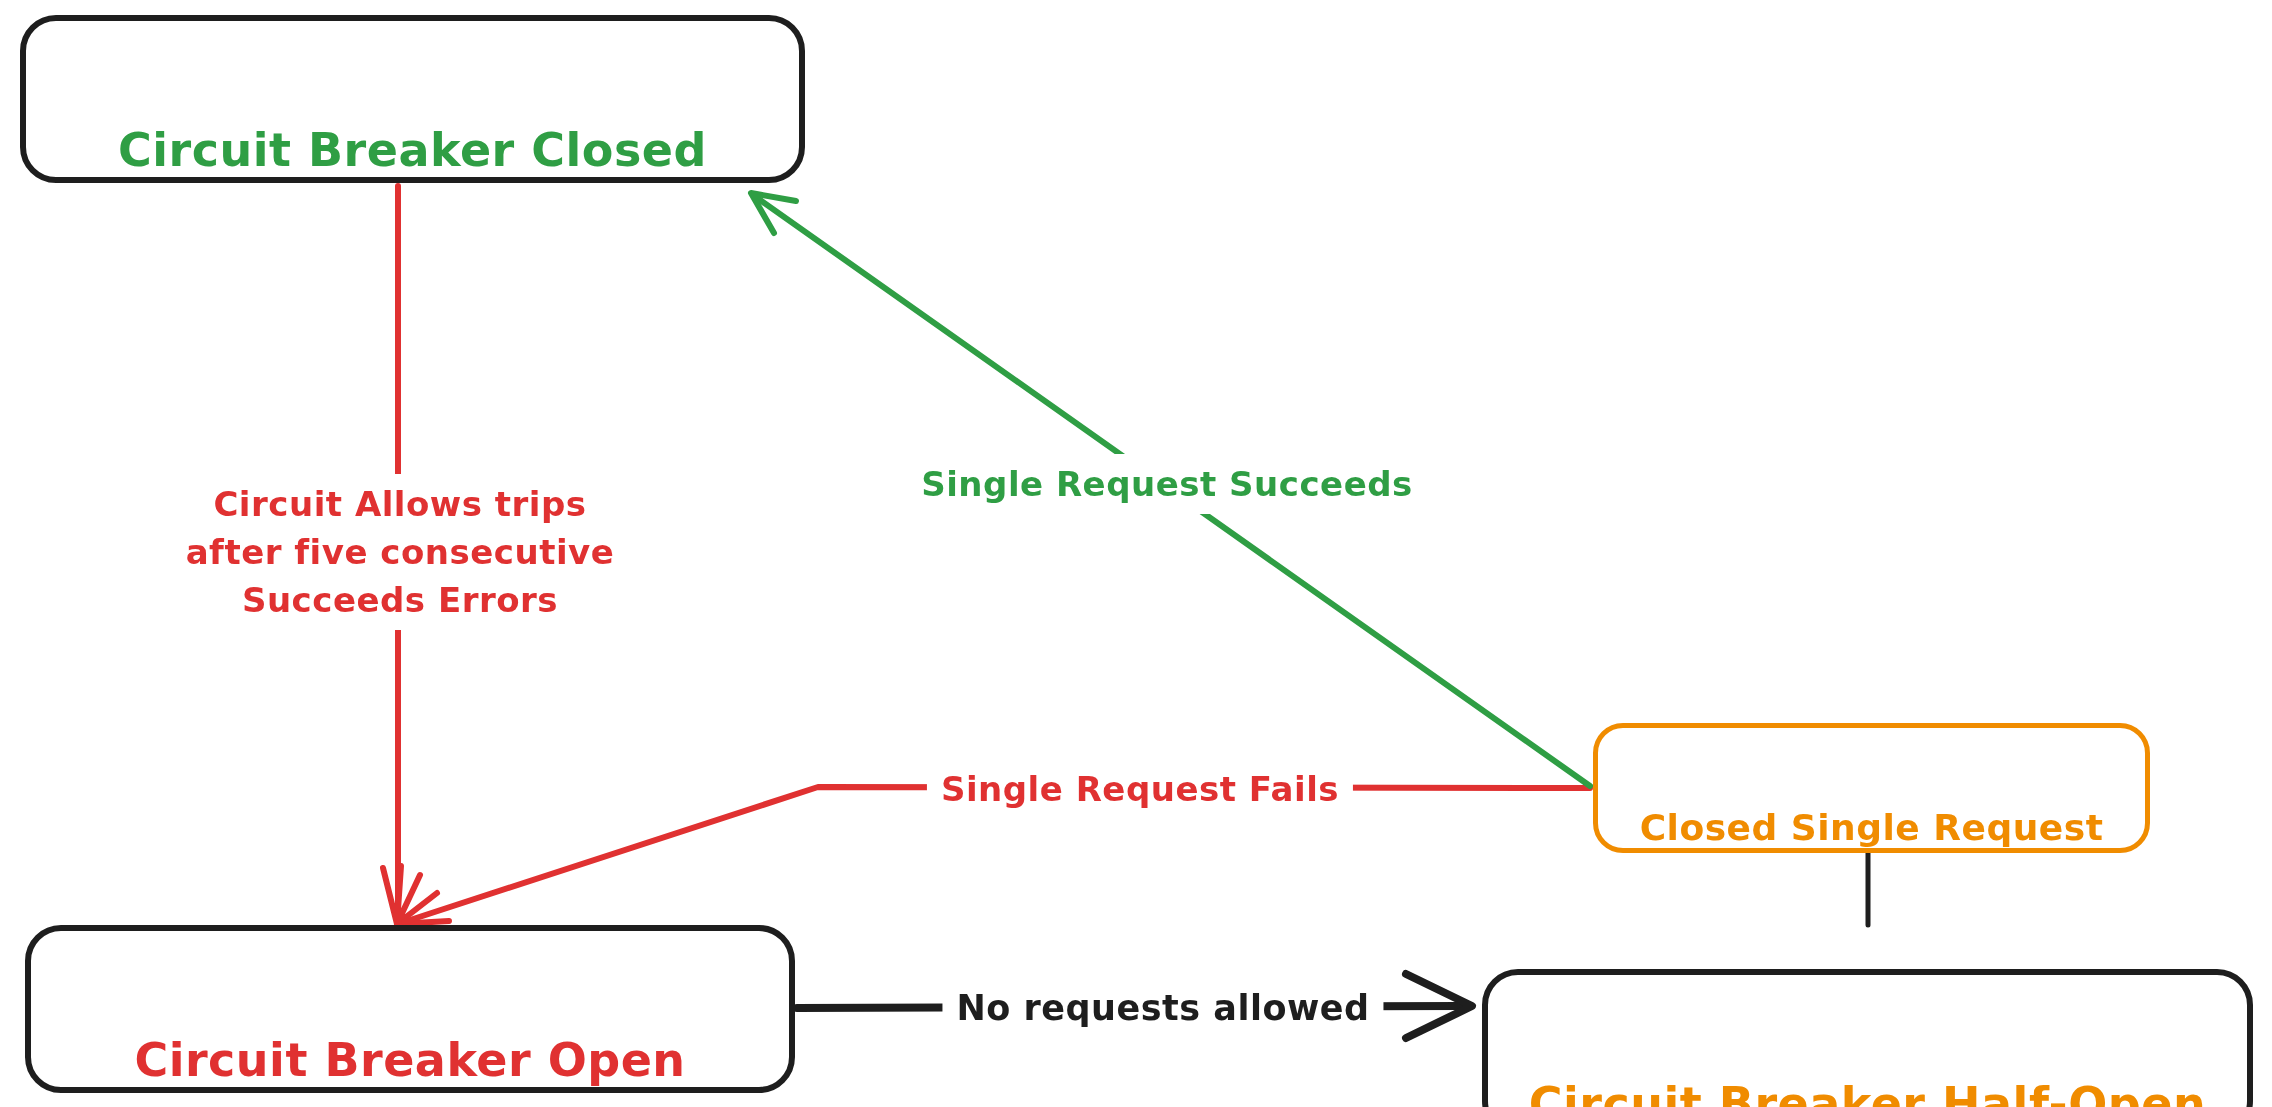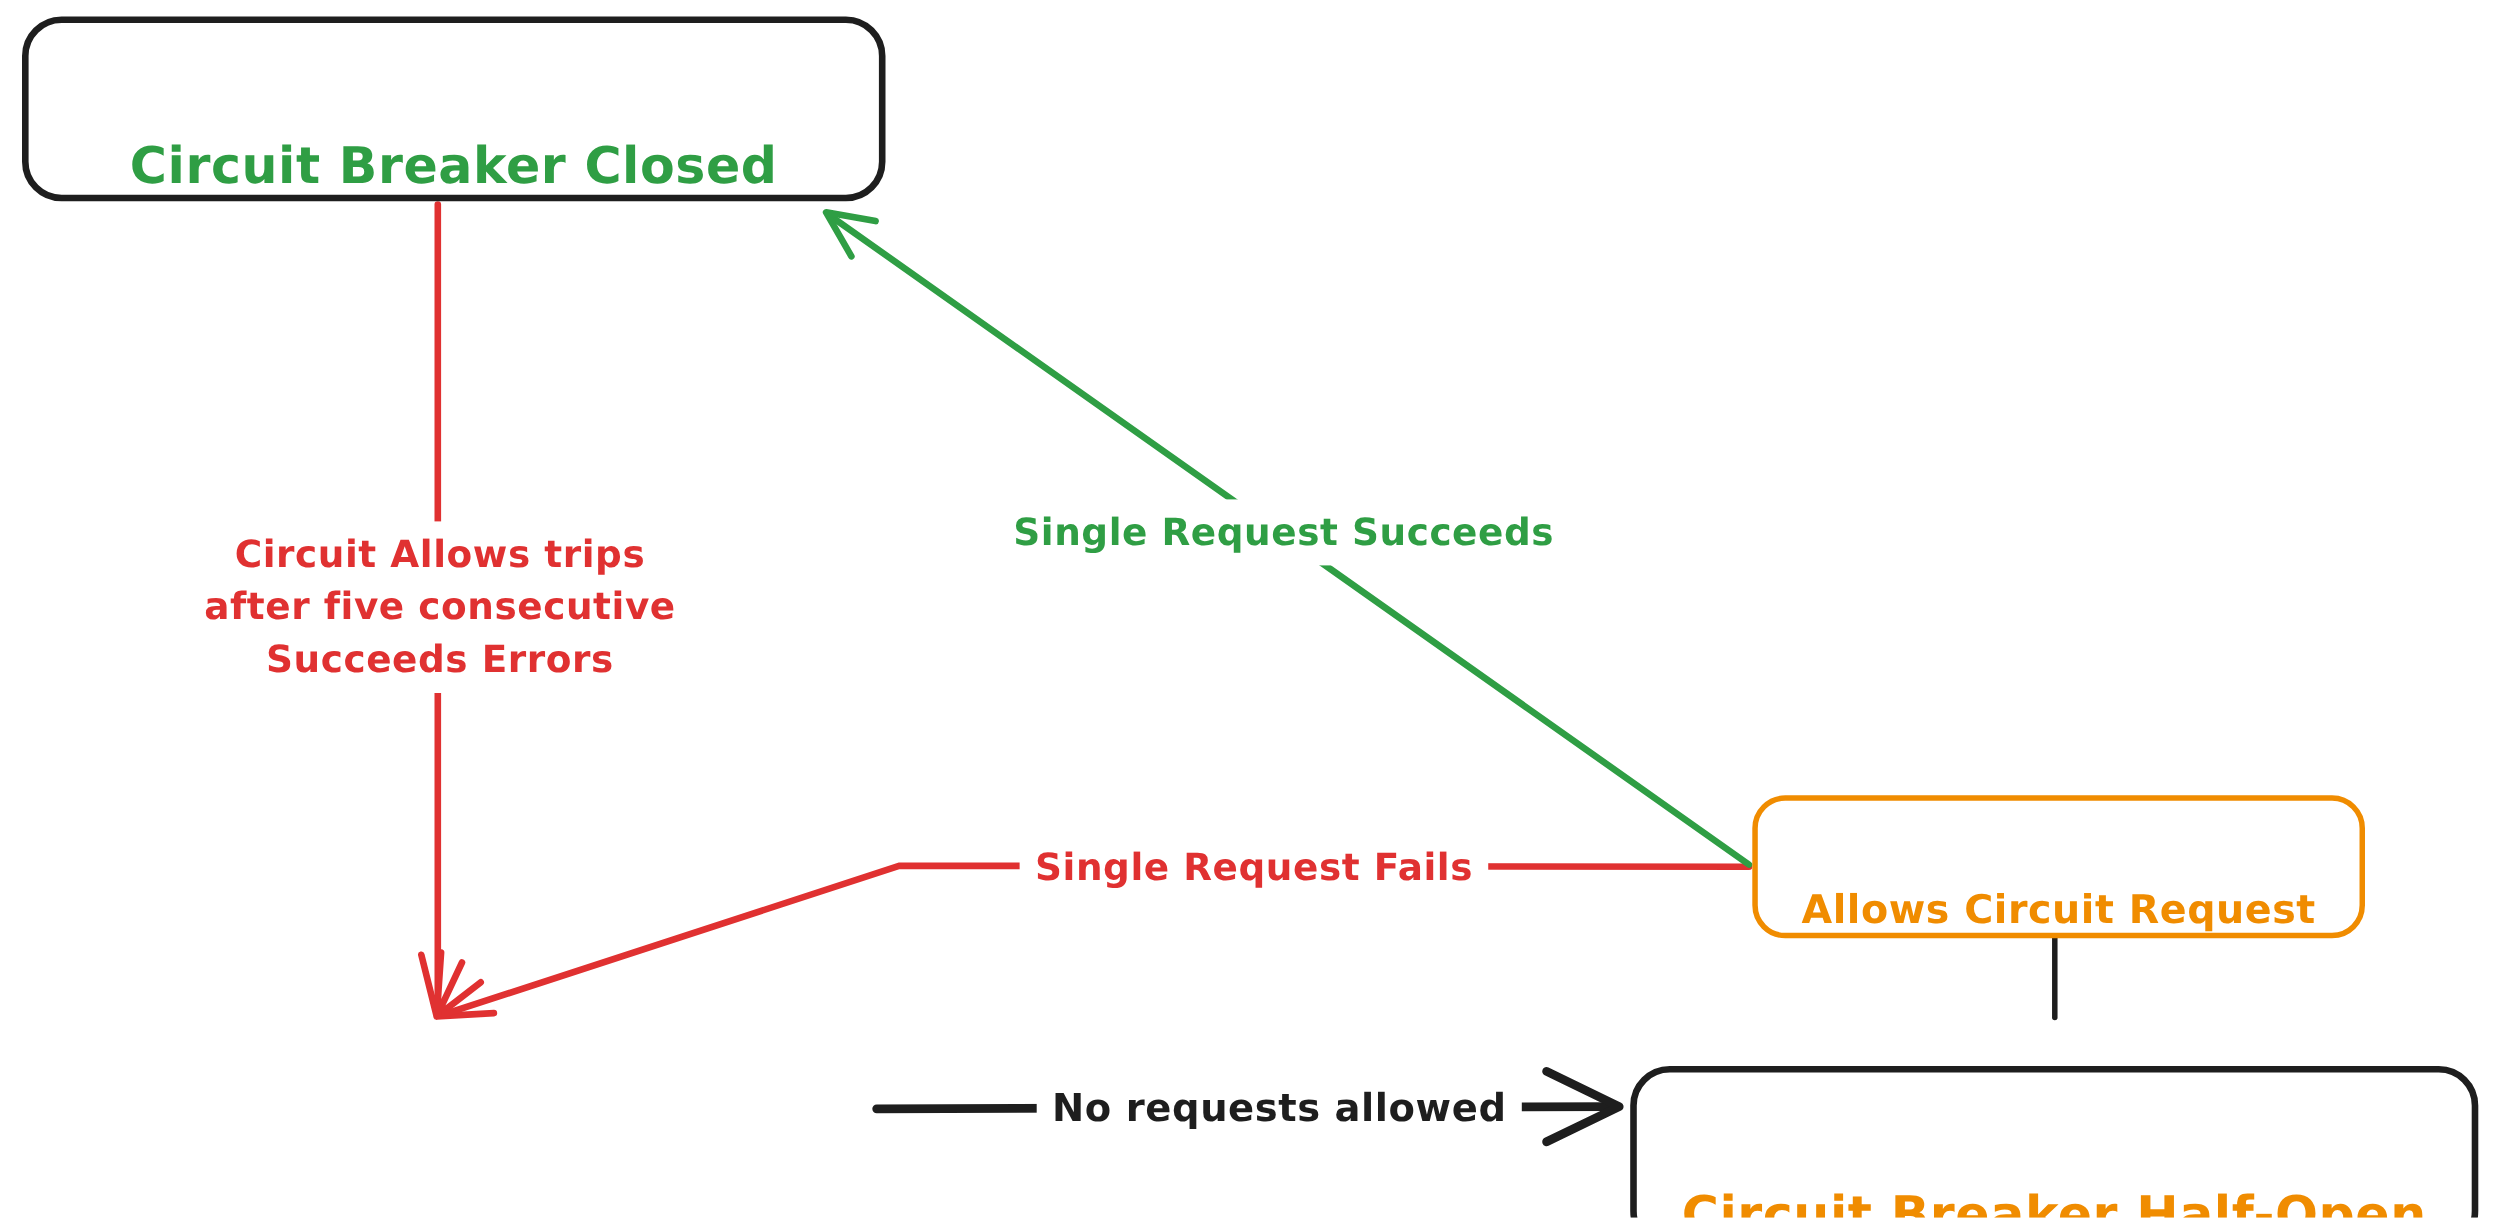--- a/index.html
+++ b/index.html
@@ -116,22 +116,25 @@
   <div class="edge-label red-text" id="fail-label">Single Request Fails</div>
 
   <div class="edge-label ink-text" id="delay-label">
     <div>No requests allowed</div>
   </div>
 
   <div class="node state" id="node-closed">
     <span class="node-label title-size green-text">Circuit Breaker Closed</span>
   </div>
 
+  <div class="node state" id="node-open">
+    <span class="node-label title-size red-text">Circuit Breaker Open</span>
+  </div>
 
   <div class="node state" id="node-half-open">
     <span class="node-label title-size orange-text">Circuit Breaker Half-Open</span>
   </div>
 
   <div class="node accent" id="node-allows">
-    <span class="node-label small-size orange-text">Allows Circuit Request</span>
+    <span class="node-label small-size orange-text">Closed Single Request</span>
   </div>
 
 </div>
 
 </body></html>

